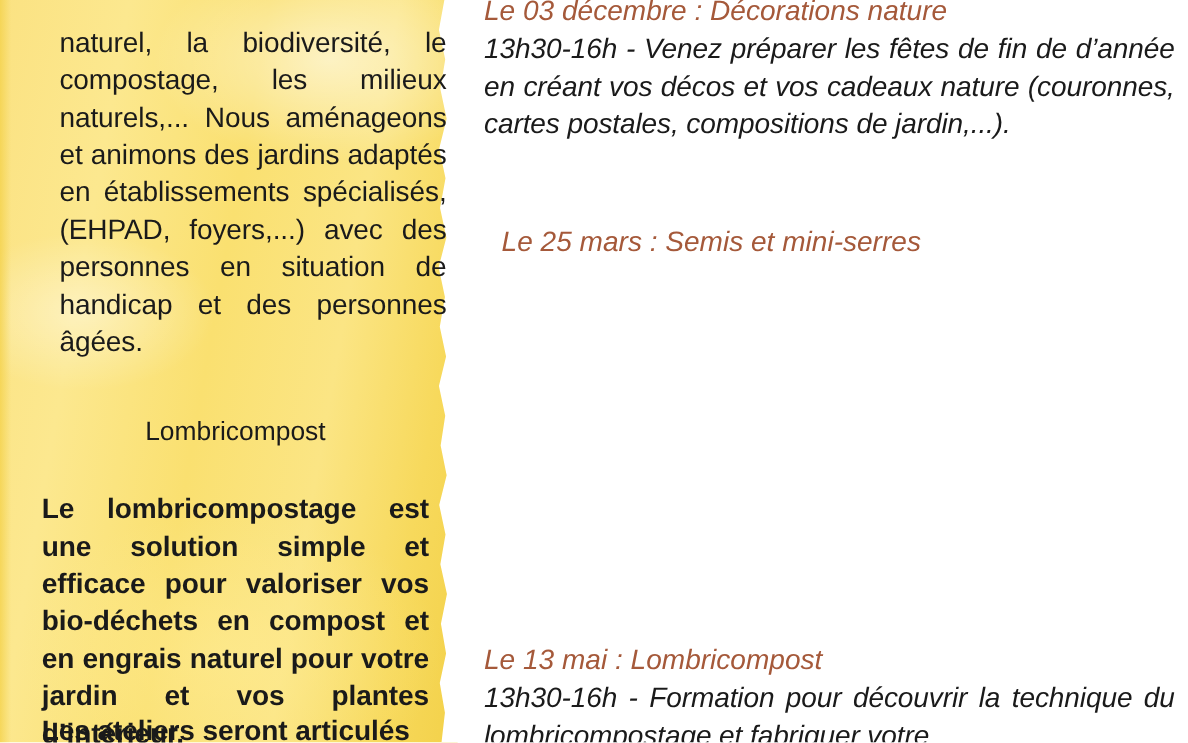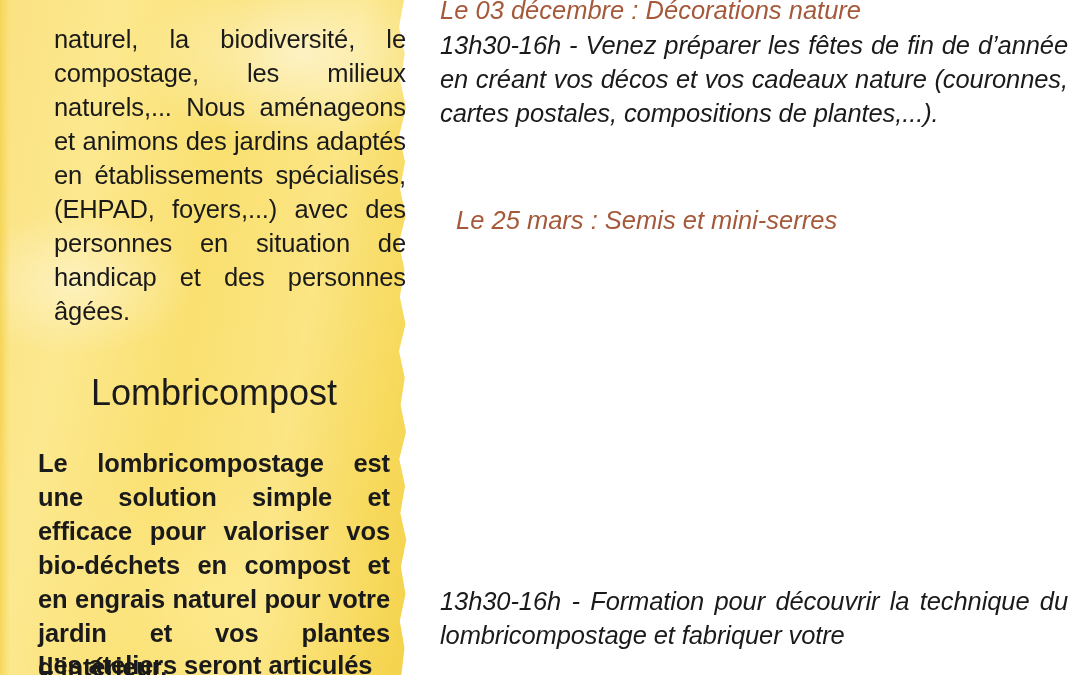--- a/index.html
+++ b/index.html
@@ -69,21 +69,21 @@
     color: #1a1a1a;
   }
   .para {
     font-size: 25.5px;
     line-height: 34px;
     text-align: justify;
     text-justify: inter-word;
     letter-spacing: -0.1px;
   }
   .left-heading {
-    font-size: 36px;
+    font-size: 24px;
     line-height: 34px;
     text-align: center;
     font-weight: 400;
     margin: 0;
   }
   .block-1 { position: absolute; top: -4px; left: 16px; width: 352px; }
   .block-2 { position: absolute; top: 376px; left: 0; width: 352px; }
   .block-3 { position: absolute; top: 420px; left: 0; width: 352px; font-weight: bold; }
   .block-4 { position: absolute; top: 648px; left: 0; width: 352px; font-weight: bold; }
   .clip-bottom { overflow: hidden; height: 27px; }
@@ -139,27 +139,28 @@
     <div class="block-4 clip-bottom">
       <p class="para" style="margin:0;">Les ateliers seront articulés</p>
     </div>
   </div>
 </div>
 
 <div class="right-panel">
 
   <div class="event ev1">
     <h3 class="event-title">Le 03 décembre : Décorations nature</h3>
-    <p class="event-body">13h30-16h - Venez préparer les fêtes de fin de d’année en créant vos décos et vos cadeaux nature (couronnes, cartes postales, compositions de plantes,...).</p>
+    <p class="event-body">13h30-16h - Venez préparer les fêtes de fin de d’année en créant vos décos et vos cadeaux nature (couronnes, cartes postales, compositions de jardin,...).</p>
   </div>
 
   <div class="event ev2">
     <h3 class="event-title">Le 25 mars : Semis et mini-serres</h3>
   </div>
 
   <div class="event ev3">
   </div>
 
   <div class="event ev4">
+    <h3 class="event-title">Le 13 mai : Lombricompost</h3>
     <p class="event-body">13h30-16h - Formation pour découvrir la technique du lombricompostage et fabriquer votre</p>
   </div>
 
 </div>
 
 </body></html>

